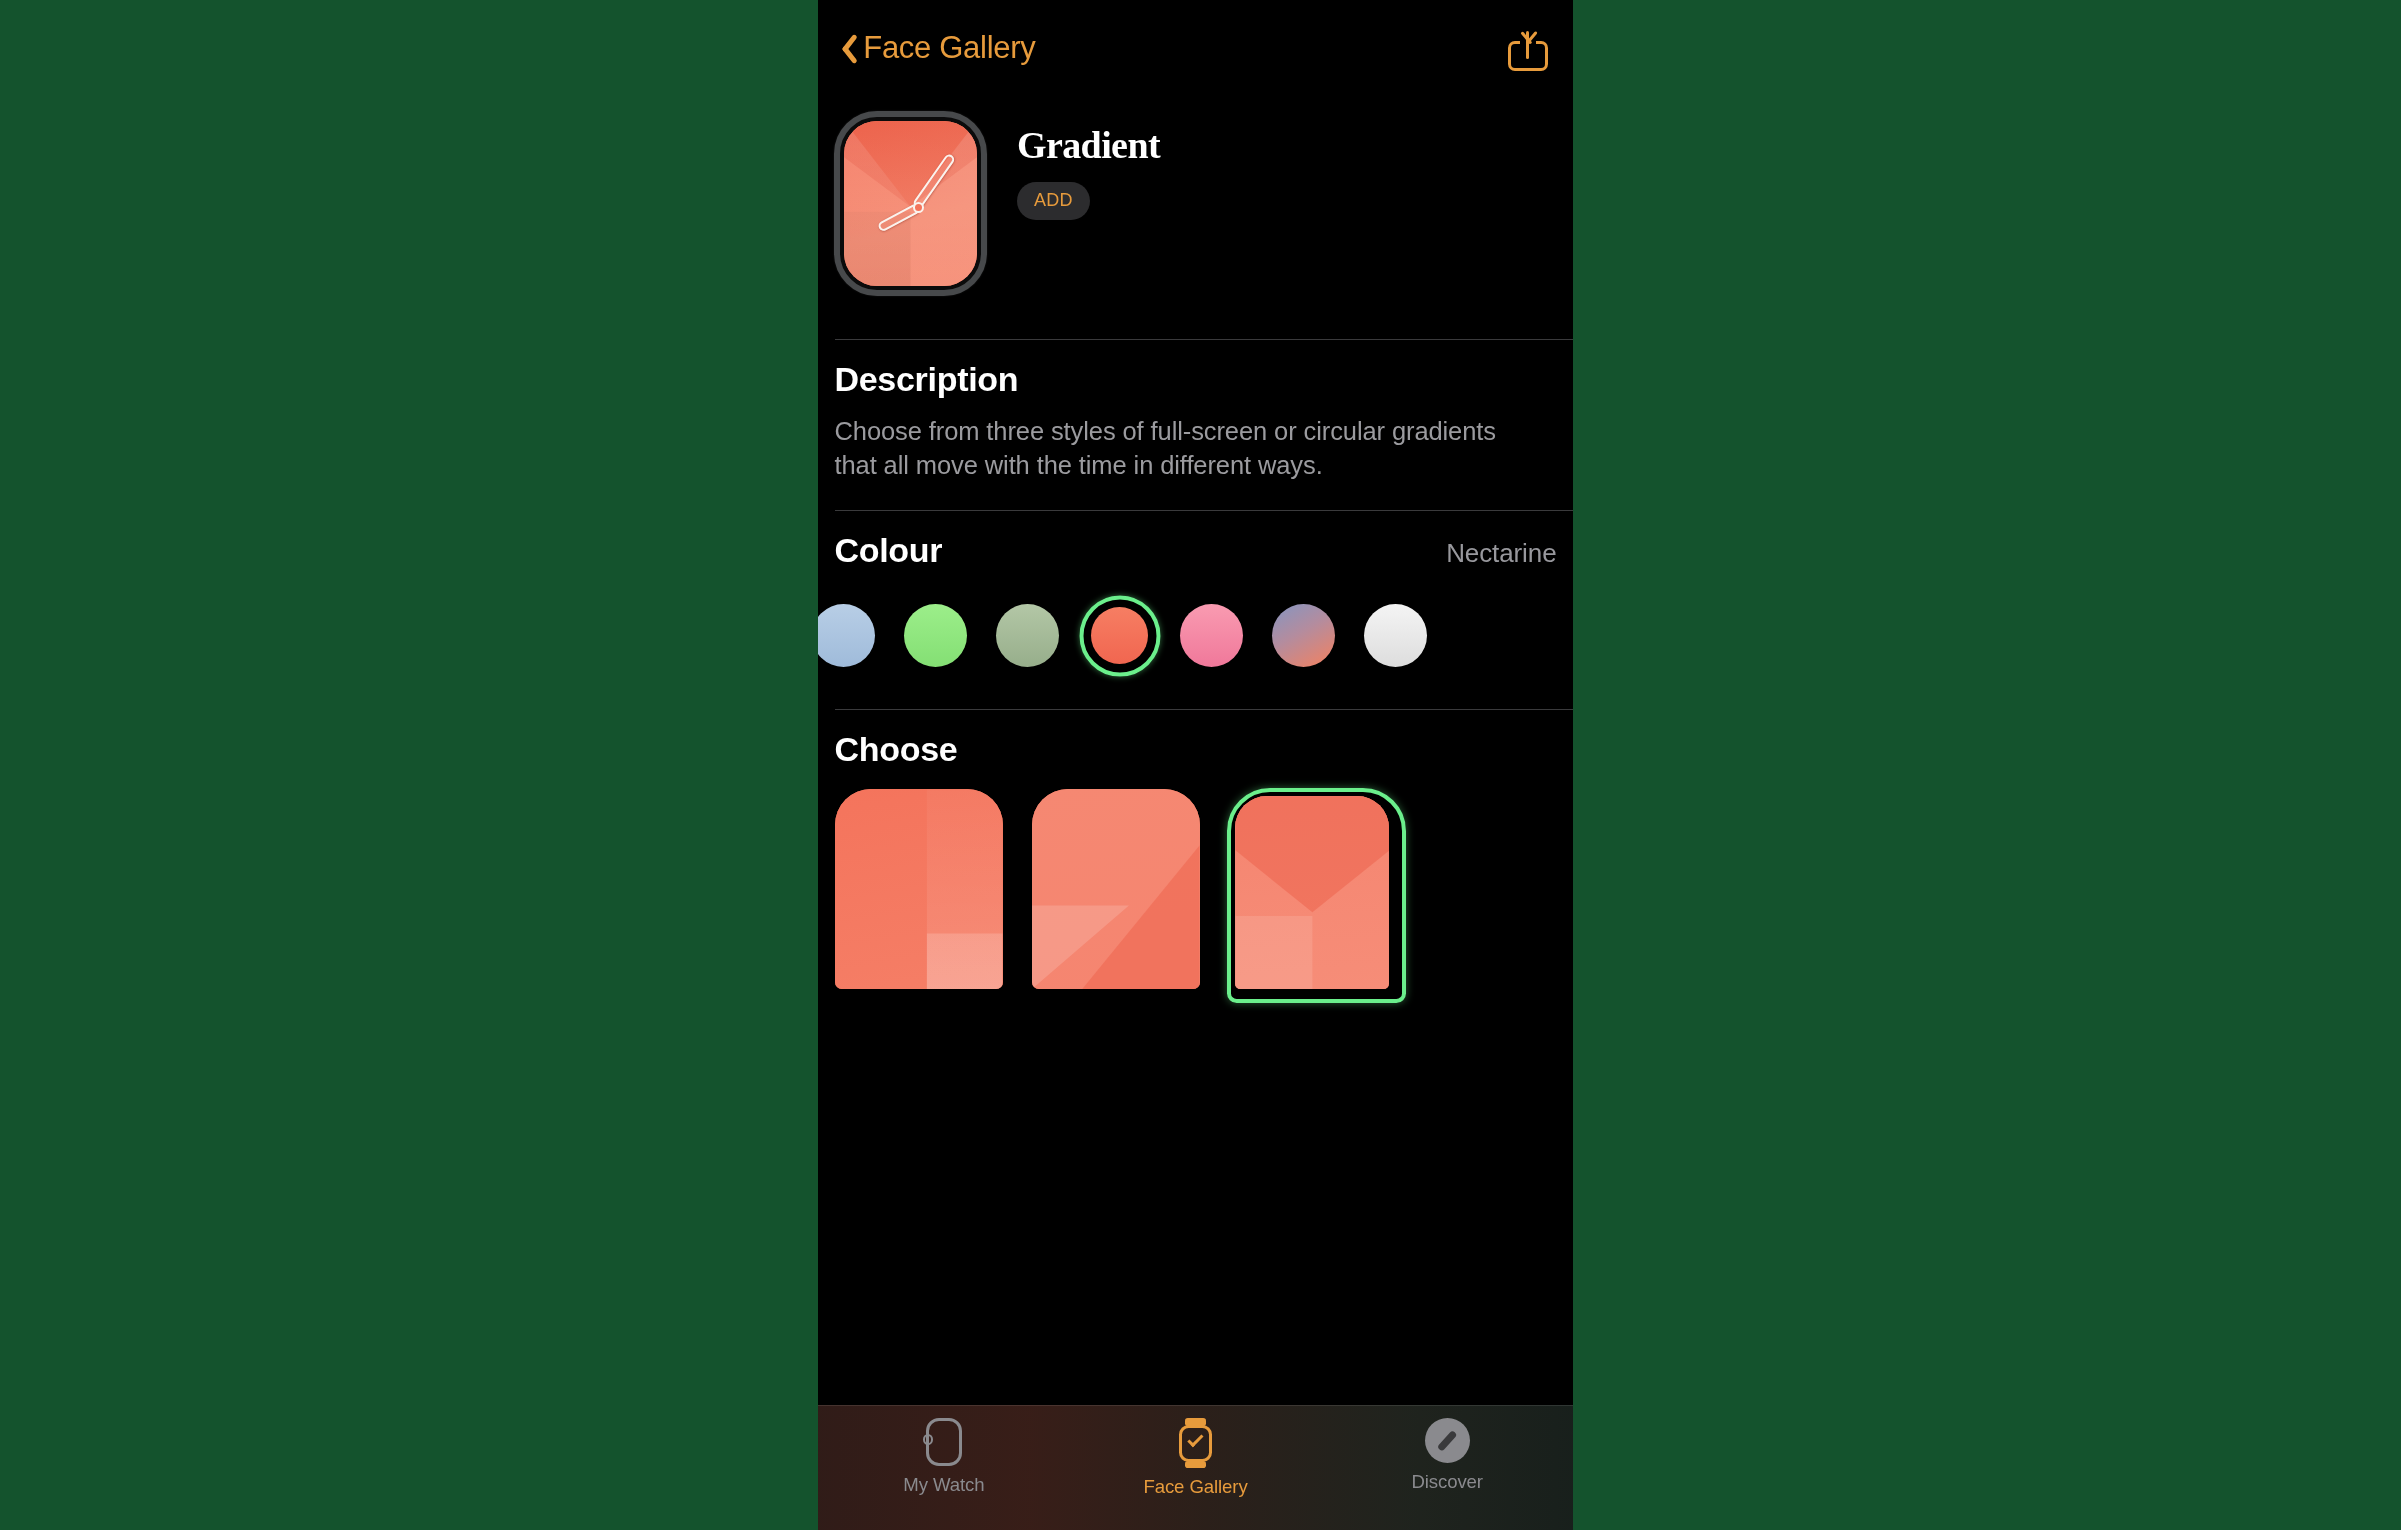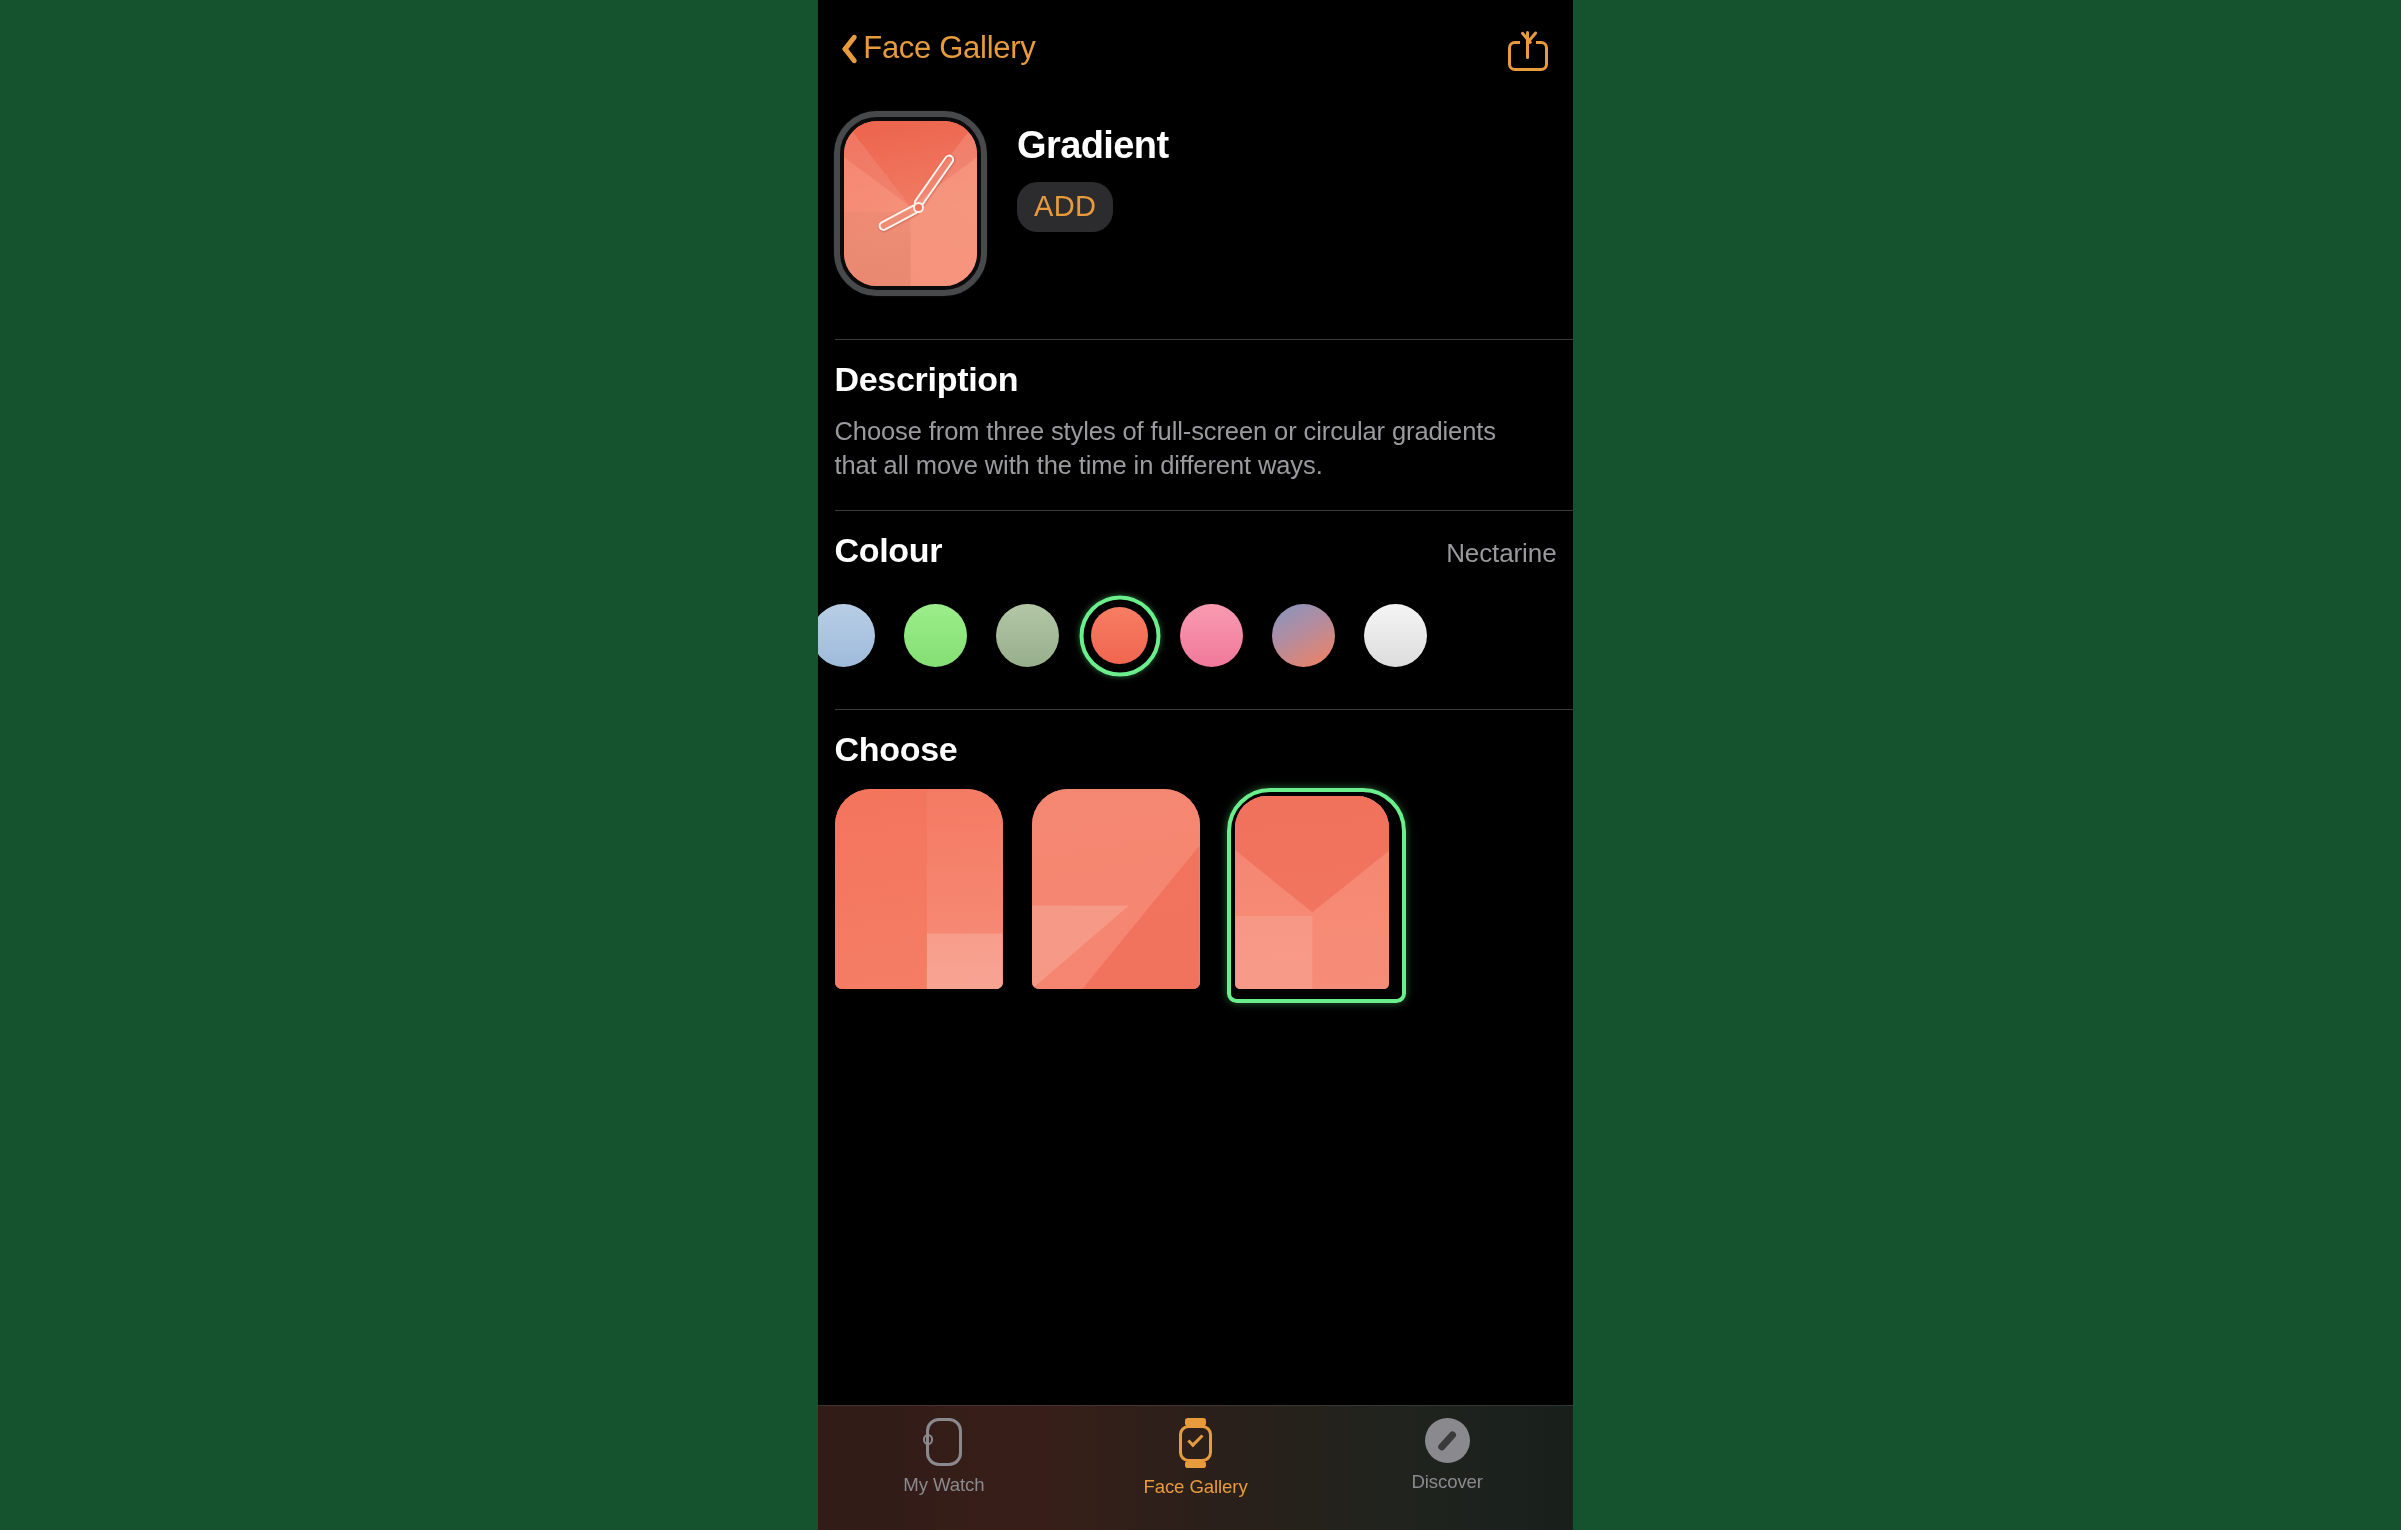--- a/index.html
+++ b/index.html
@@ -191,29 +191,30 @@
   .hero-info {
     padding: 15px 0 0 30px;
     flex: 1 1 auto;
   }
   .face-title {
     font-size: 38px;
     font-weight: bold;
     color: #ffffff;
     letter-spacing: -0.6px;
     line-height: 1.0;
+    font-family: Liberation Serif, serif;
   }
   .add-btn {
     margin-top: 18px;
     display: inline-block;
     padding: 7.6px 17px 9px;
     border-radius: 20.7px;
     background: #2C2C2E;
     color: #E79B3C;
-    font-size: 29px;
+    font-size: 18px;
     letter-spacing: 0.3px;
     cursor: pointer;
     border: none;
     font-family: inherit;
     text-align: center;
   }
 
   
   .divider {
     height: 1.4px;

